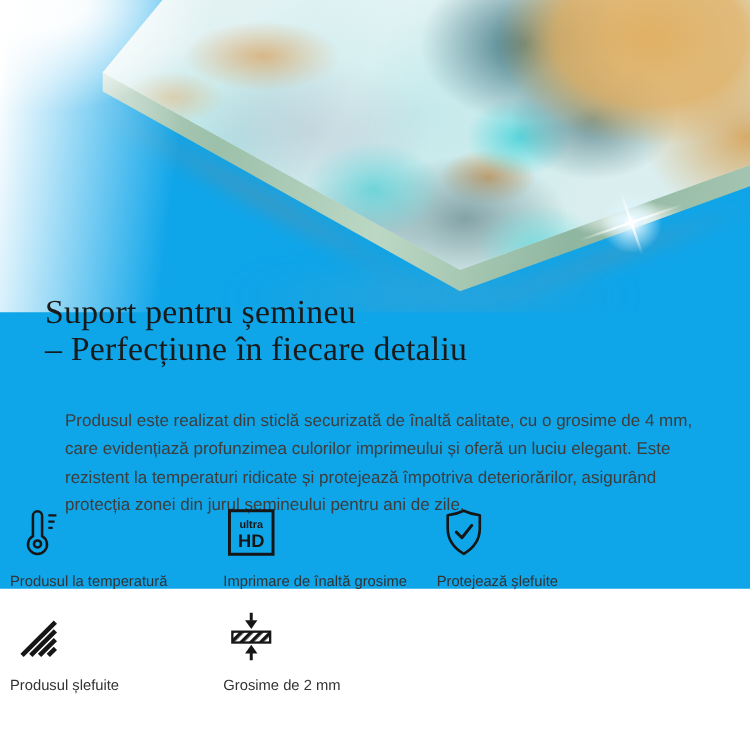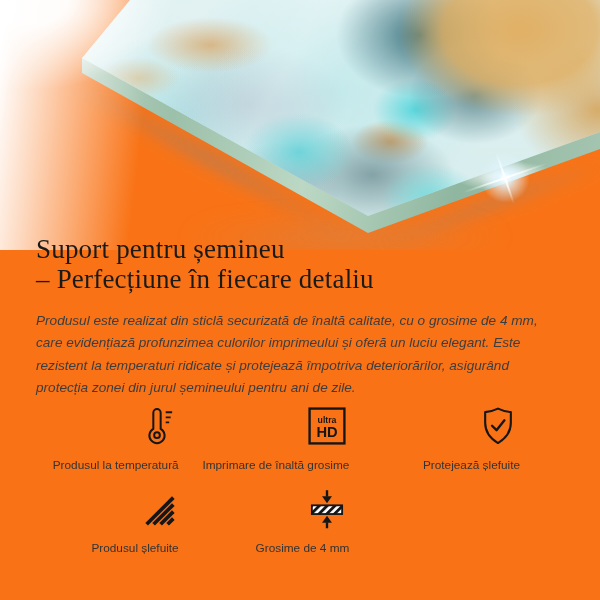--- a/index.html
+++ b/index.html
@@ -1,17 +1,17 @@
 <!DOCTYPE html>
 <html lang="ro"><head>
 <meta charset="utf-8">
 <style>
   html,body{margin:0;padding:0;}
   body{width:600px;height:600px;overflow:hidden;background:#fff;}
-  .stage{position:relative;width:600px;height:600px;background:#f97316;
+  .stage{position:relative;width:600px;height:471px;background:#0ea5e9;
          font-family:"Liberation Sans","DejaVu Sans",sans-serif;}
 
   
   .hero{position:absolute;left:0;top:0;width:600px;height:250px;overflow:hidden;}
 
   .shadow{position:absolute;filter:blur(7px);transform-origin:0 0;}
   .shadow-left{left:70px;top:68px;width:330px;height:24px;transform:rotate(28.9deg);
     background:radial-gradient(closest-side,rgba(125,135,140,.5),rgba(125,135,140,0));}
   .shadow-right{left:372px;top:236px;width:250px;height:20px;transform:rotate(-19.6deg);
     background:radial-gradient(closest-side,rgba(130,140,145,.42),rgba(130,140,145,0));}
@@ -57,27 +57,27 @@
     background:linear-gradient(90deg,rgba(255,255,255,0),#fff 46%,#fff 54%,rgba(255,255,255,0));}
   .sparkle .ray-v{position:absolute;top:-27px;left:-1.3px;height:54px;width:2.6px;
     background:linear-gradient(180deg,rgba(255,255,255,0),#fff 46%,#fff 54%,rgba(255,255,255,0));}
 
   
   h1{position:absolute;left:36px;top:234px;margin:0;font-weight:400;
      font-family:"Liberation Serif","DejaVu Serif",serif;
      font-size:27px;line-height:30px;color:#1a1a1a;letter-spacing:.2px;}
   h1 span{display:block;}
 
-  .desc{position:absolute;left:36px;top:310px;width:522px;margin:0;
-     font-size:13.6px;line-height:22.4px;color:#3d3d3d;font-style:italic;}
+  .desc{position:absolute;left:36px;top:310px;width:522px;margin:16px;
+     font-size:13.6px;line-height:22.4px;color:#3d3d3d;}
 
   
   .features{position:absolute;left:8px;top:403px;width:512px;
      display:grid;grid-template-columns:repeat(3,1fr);row-gap:14px;}
-  .feature{display:flex;flex-direction:column;align-items:flex-end;}
+  .feature{display:flex;flex-direction:column;align-items:flex-start;}
   .f-icon{height:46px;display:flex;align-items:center;justify-content:center;}
   .f-label{margin-top:9px;font-size:11.8px;color:#333;white-space:nowrap;}
   svg{display:block;}
 </style>
 </head>
 <body>
 
 <div class="stage">
 
   <div class="hero">
@@ -158,17 +158,17 @@
               <rect width="3.1" height="6" fill="#161616"></rect>
             </pattern>
           </defs>
           <rect x="7.5" y="20" width="33" height="9.5" fill="url(#hatch6)" stroke="#161616" stroke-width="2"></rect>
           <path d="M24 3.5 V10.5" stroke="#161616" stroke-width="2.6"></path>
           <path d="M18.6 10 H29.4 L24 17.6 Z" fill="#161616"></path>
           <path d="M24 45 V38.5" stroke="#161616" stroke-width="2.6"></path>
           <path d="M18.6 39 H29.4 L24 31.4 Z" fill="#161616"></path>
         </svg>
       </div>
-      <div class="f-label">Grosime de 4 mm</div>
+      <div class="f-label">Grosime de 2 mm</div>
     </div>
 
   </div>
 </div>
 
 </body></html>

